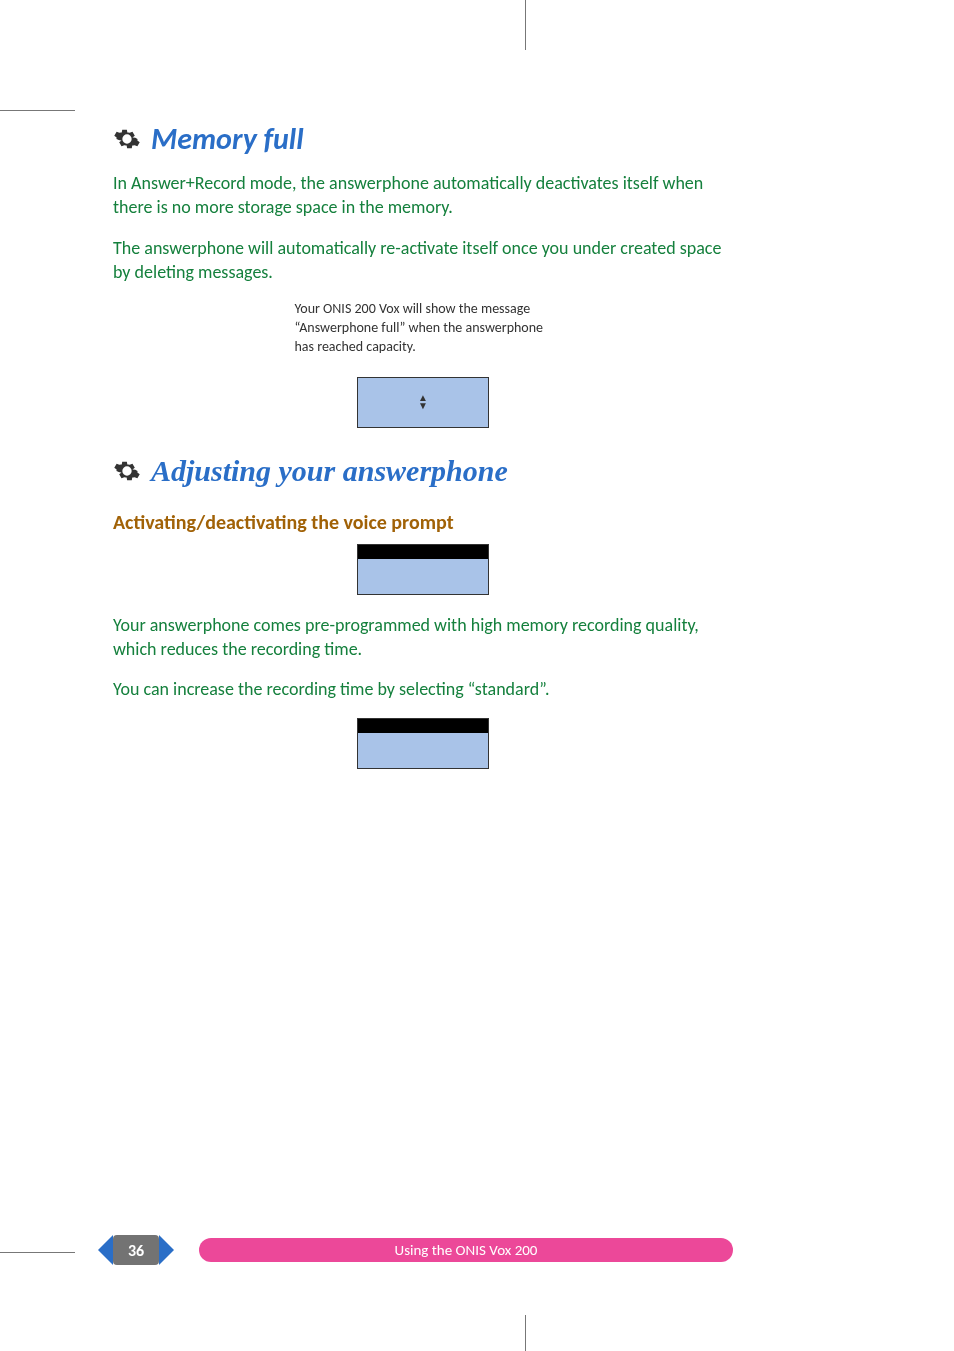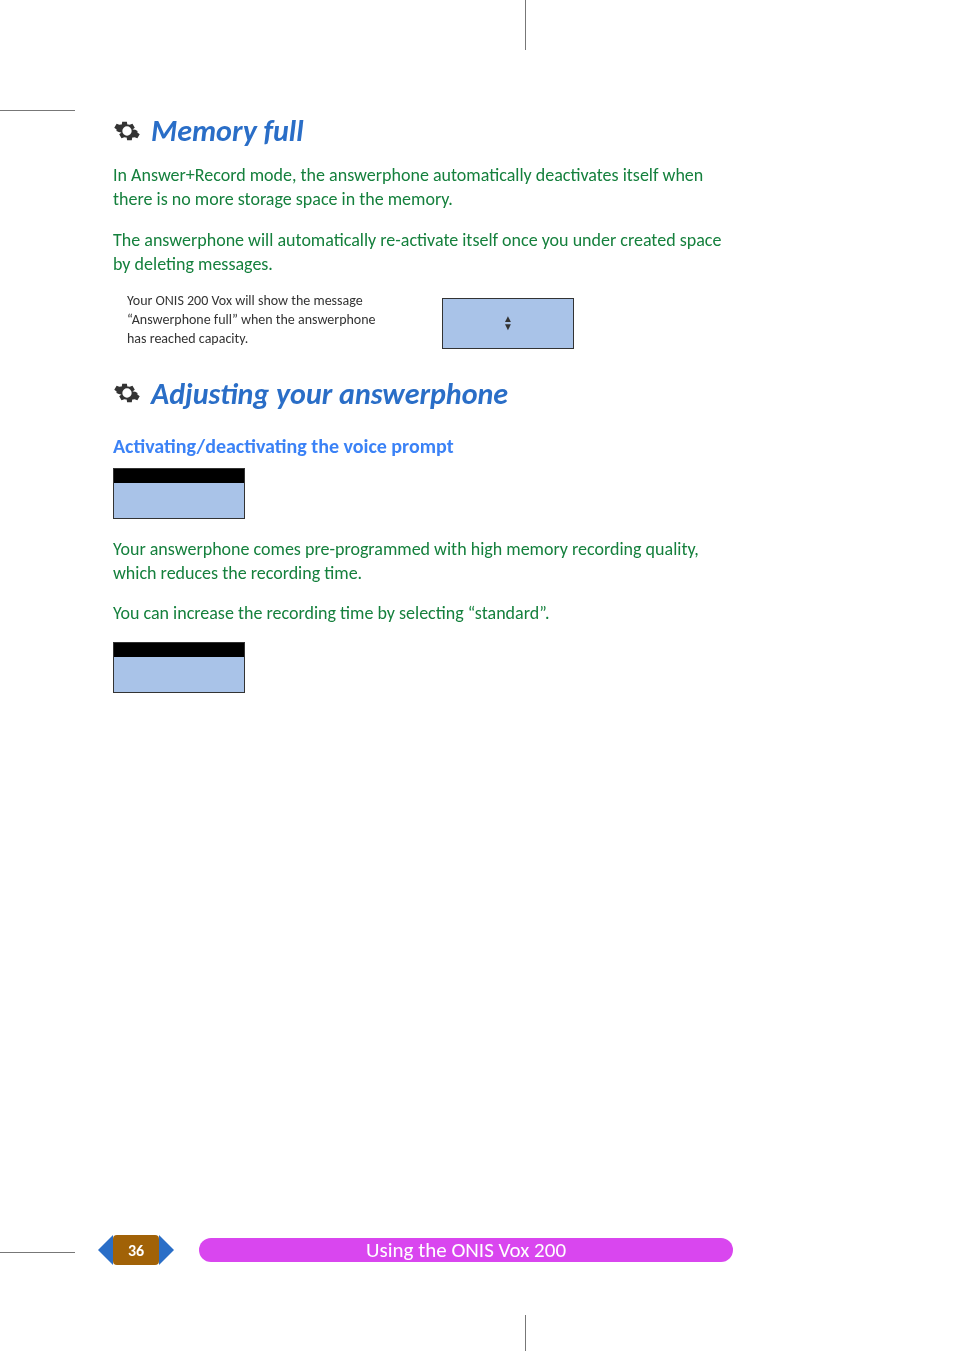--- a/index.html
+++ b/index.html
@@ -7,51 +7,52 @@
     width: 954px;
     height: 1351px;
     background: #fff;
     font-family: "Gill Sans", "Gill Sans MT", Calibri, sans-serif;
     position: relative;
     color: #222;
   }
   .page {
     position: absolute;
     left: 113px;
-    top: 112px;
+    top: 120px;
     width: 620px;
   }
   .h1 {
     color: #2a6ec7;
     font-size: 30px;
     font-style: italic;
     font-weight: bold;
     margin-bottom: 14px;
     display: flex;
     align-items: center;
     gap: 10px;
   }
   .h2 {
-    color: #3b82f6;
+    color: #a16207;
     font-size: 20px;
     font-weight: bold;
     margin-top: 22px;
     margin-bottom: 10px;
   }
   .body-text {
     font-size: 18px;
     line-height: 1.35;
     margin-bottom: 16px;
     color: #15803d;
   }
   .row {
     display: flex;
-    align-items: flex-end;
-    gap: 44px;
+    align-items: center;
+    gap: 20px;
     margin-bottom: 18px;
+    flex-direction: column;
   }
   .row .txt {
     width: 285px;
     font-size: 14px;
     line-height: 1.35;
     color: #333;
     padding-left: 14px;
   }
   .lcd {
     width: 132px;
@@ -83,21 +84,21 @@
   .footer {
     position: absolute;
     left: 113px;
     top: 1235px;
     width: 620px;
     display: flex;
     align-items: center;
   }
   .page-diamond {
     width: 46px; height: 30px;
-    background: #a16207;
+    background: #737373;
     color: #fff;
     font-weight: bold;
     font-size: 16px;
     display: flex;
     align-items: center;
     justify-content: center;
     border-radius: 4px;
     transform: rotate(0deg);
     position: relative;
   }
@@ -107,25 +108,25 @@
     position:absolute;
     width:0;height:0;
     border-top:15px solid transparent;
     border-bottom:15px solid transparent;
   }
   .page-diamond::before { left:-15px; border-right:15px solid #2a6ec7; }
   .page-diamond::after  { right:-15px; border-left:15px solid #2a6ec7; }
   .footer-pill {
     flex:1;
     height: 24px;
-    background: #d946ef;
+    background: #ec4899;
     border-radius: 12px;
     color:#fff;
     text-align:center;
-    font-size:21px;
+    font-size:15px;
     line-height:24px;
     margin-left: 40px;
   }
   .hline { position:absolute; height:1px; background:#777; }
   .vline { position:absolute; width:1px; background:#777; }
 </style>
 </head>
 <body>
 
 <div class="hline" style="left:0; top:110px; width:75px;"></div>
@@ -145,21 +146,21 @@
   <p class="body-text">In Answer+Record mode, the answerphone automatically deactivates itself when there is no more storage space in the memory.</p>
   <p class="body-text">The answerphone will automatically re-activate itself once you under created space by deleting messages.</p>
 
   <div class="row">
     <div class="txt">Your ONIS 200 Vox will show the message “Answerphone full” when the answerphone has reached capacity.</div>
     <div class="lcd noblack">
       <div class="arrows">▲<br>▼</div>
     </div>
   </div>
 
-  <div class="h1" style="margin-top:26px;">
+  <div class="h1" style="margin-top:26px;font-family:Liberation Serif, serif;">
     <svg class="gear" viewBox="0 0 24 24">
       <path fill="#333" d="M12 8a4 4 0 1 0 0 8 4 4 0 0 0 0-8zm9 4a7 7 0 0 1-.1 1.2l2 1.6-2 3.4-2.4-.8a7 7 0 0 1-2 .1l-.4 2.5h-4l-.4-2.5a7 7 0 0 1-2-.1l-2.4.8-2-3.4 2-1.6A7 7 0 0 1 3 12a7 7 0 0 1 .1-1.2l-2-1.6 2-3.4 2.4.8a7 7 0 0 1 2-.1L7.9 4h4l.4 2.5a7 7 0 0 1 2 .1l2.4-.8 2 3.4-2 1.6A7 7 0 0 1 21 12z"></path>
     </svg>
     <span>Adjusting your answerphone</span>
   </div>
 
   <div class="h2">Activating/deactivating the voice prompt</div>
 
   <div class="row">
     <div class="lcd">

